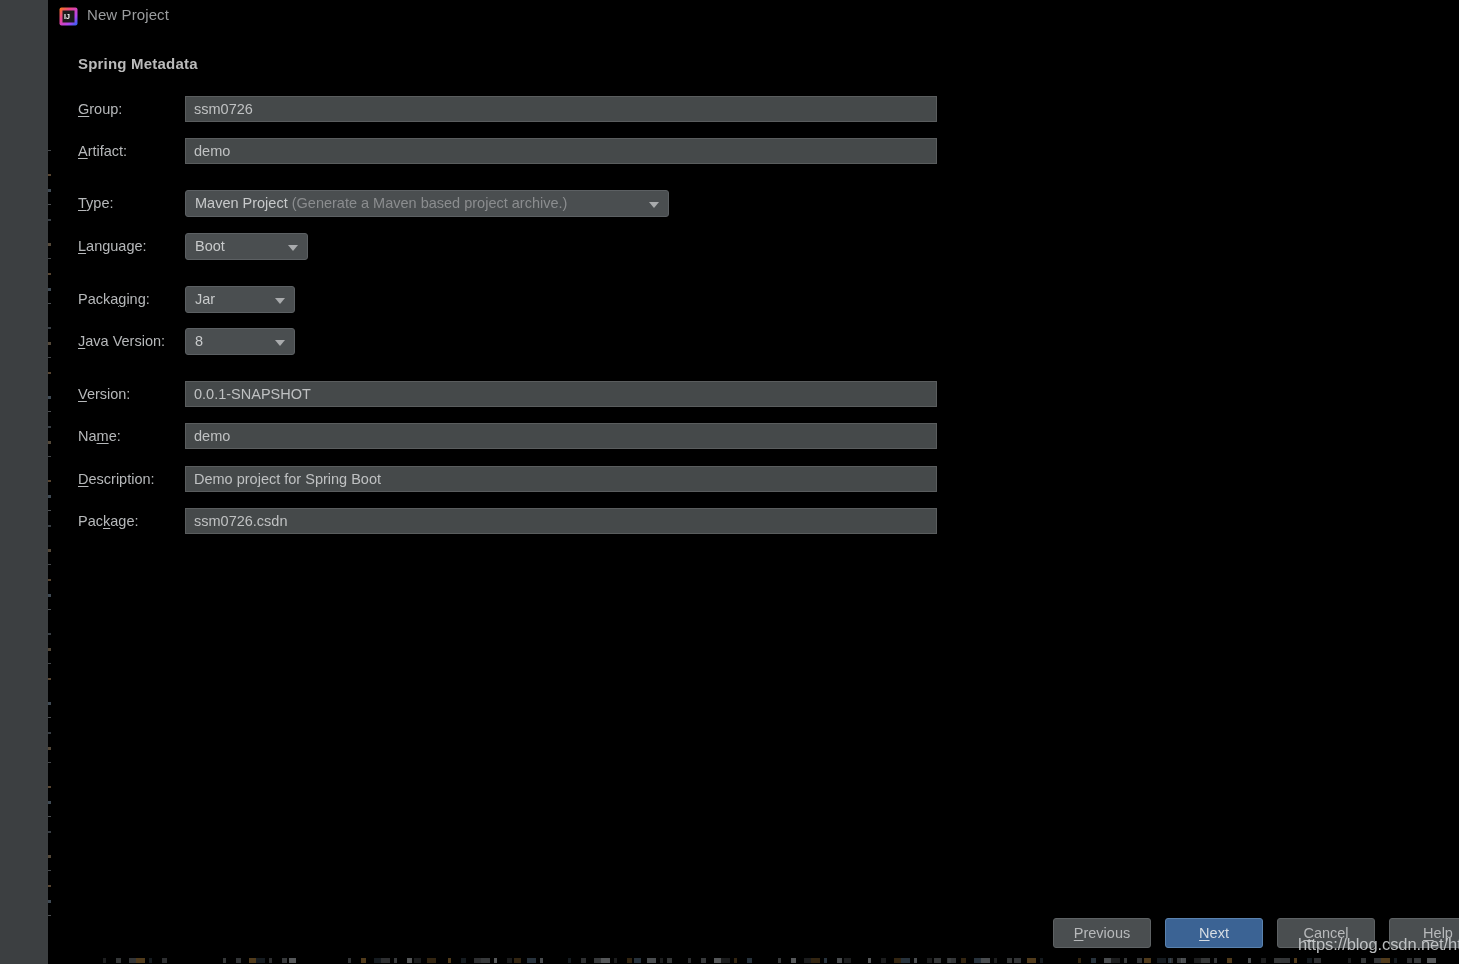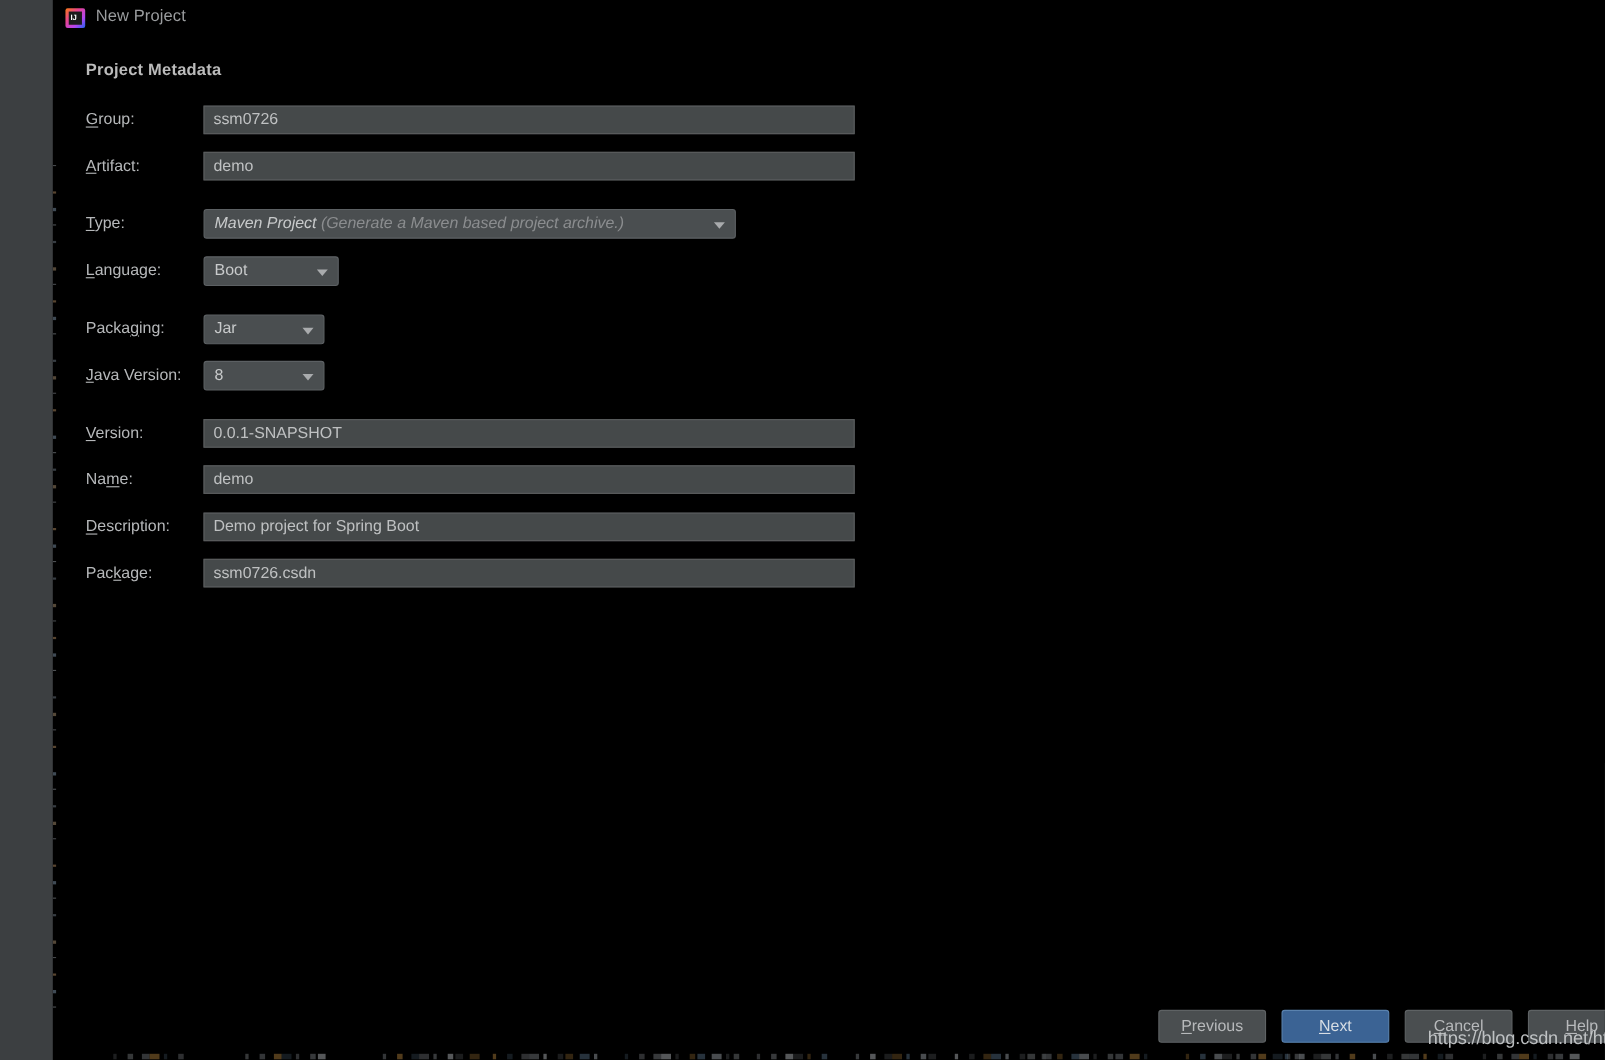--- a/index.html
+++ b/index.html
@@ -112,21 +112,21 @@
     box-sizing: border-box;
     background: #45494a;
     border: 1px solid #5a5d5e;
     color: #bfc1c2;
     font-size: 14.5px;
     line-height: 24px;
     padding: 0 0 0 8px;
     white-space: nowrap;
     overflow: hidden;
   }
-  .field.text { width: 592px; }
+  .field.text { width: 752px; }
 
   .combo {
     position: absolute;
     left: 137px;
     top: 0;
     height: 27px;
     box-sizing: border-box;
     background: #4a4e50;
     border: 1px solid #5c6063;
     border-radius: 3px;
@@ -141,21 +141,21 @@
   .combo .arrow {
     position: absolute;
     right: 9px;
     top: 50%;
     margin-top: -2px;
     width: 0; height: 0;
     border-left: 5px solid transparent;
     border-right: 5px solid transparent;
     border-top: 6px solid #a9abad;
   }
-  .combo.wide  { width: 484px; font-style: italic; }
+  .combo.wide  { width: 484px; }
   .combo.small { width: 123px; }
   .combo.mid   { width: 110px; }
 
   
   .btn {
     position: absolute;
     height: 30px;
     box-sizing: border-box;
     border: 1px solid #5e6264;
     border-radius: 3px;
@@ -278,21 +278,21 @@
     </span>
     <span class="title-text">New Project</span>
     <span class="close-btn">
       <svg width="15" height="15" viewBox="0 0 15 15">
         <line x1="2" y1="2" x2="13" y2="13" stroke="#9a9c9e" stroke-width="1.4"></line>
         <line x1="13" y1="2" x2="2" y2="13" stroke="#9a9c9e" stroke-width="1.4"></line>
       </svg>
     </span>
   </div>
 
-  <div class="section-title">Project Metadata</div>
+  <div class="section-title">Spring Metadata</div>
 
   <div id="form-host">
       <div class="row" style="top: 96px;">
         <span class="row-label"><span class="mn">G</span>roup:</span>
         <div class="field text">ssm0726</div>
       </div>
       <div class="row" style="top: 138px;">
         <span class="row-label"><span class="mn">A</span>rtifact:</span>
         <div class="field text">demo</div>
       </div>

